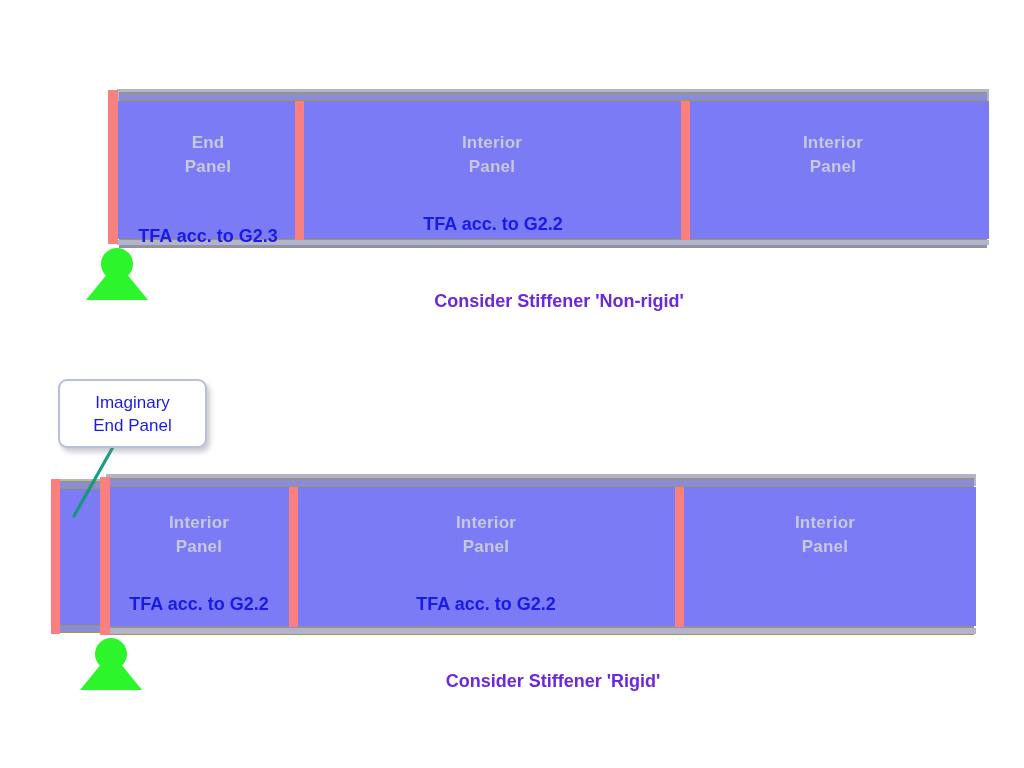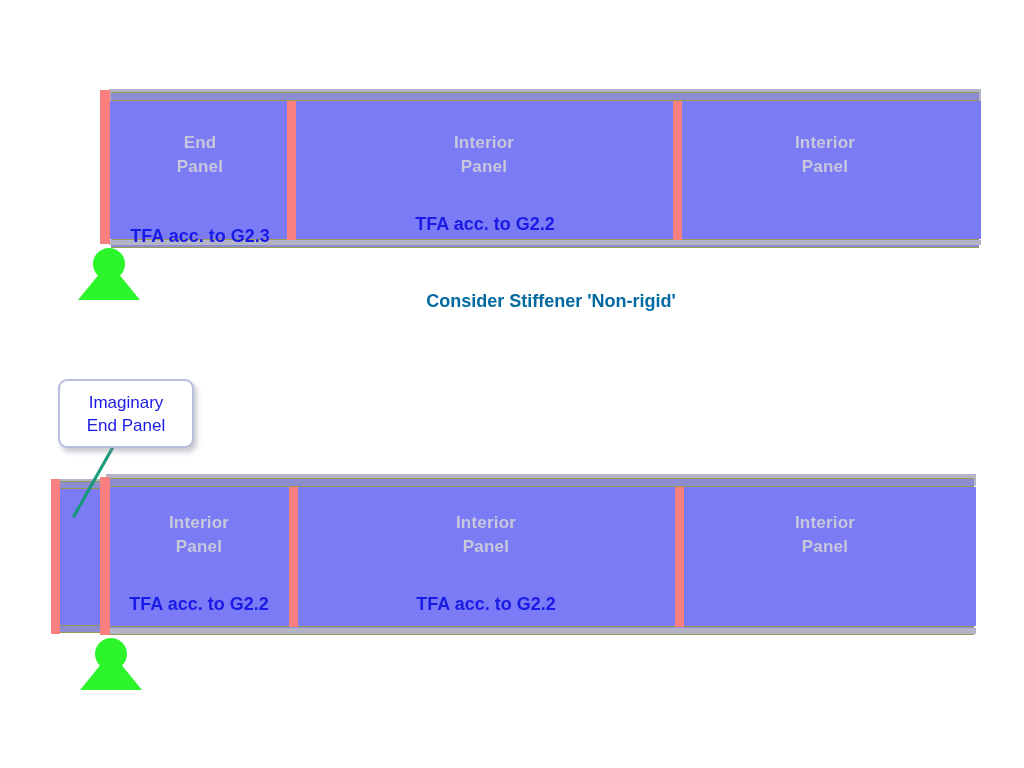--- a/index.html
+++ b/index.html
@@ -70,21 +70,21 @@
     position: absolute;
     color: #1a1ae6;
     font-weight: bold;
     font-size: 18px;
     white-space: nowrap;
     text-align: center;
   }
 
   .caption {
     position: absolute;
-    color: #0369a1;
+    color: #6d28d9;
     font-weight: bold;
     font-size: 18px;
     white-space: nowrap;
     text-align: center;
   }
 
   
   .support {
     position: absolute;
     width: 62px;
@@ -135,21 +135,21 @@
     left: 0;
     top: 0;
     pointer-events: none;
   }
 </style>
 </head>
 <body>
 
 <div class="stage">
 
-  <div class="beam" style="left:3px;top:0;width:866px;height:330px;">
+  <div class="beam" style="left:11px;top:0;width:866px;height:330px;">
 
     <div class="flange-outer" style="left:106px;top:89px;width:872px;height:12px;"></div>
     <div class="flange" style="left:108px;top:92px;width:868px;height:9px;"></div>
 
     <div class="web" style="left:106px;top:101px;width:872px;height:138px;"></div>
 
     <div class="flange" style="left:108px;top:239px;width:868px;height:9px;"></div>
     <div class="flange-outer" style="left:106px;top:240px;width:872px;height:5px;"></div>
 
     <div class="stiffener" style="left:97px;top:90px;width:10px;height:154px;"></div>
@@ -202,24 +202,25 @@
 Panel</div>
 
     <div class="tfa-label" style="left:111px;top:594px;width:176px;">TFA acc. to G2.2</div>
     <div class="tfa-label" style="left:301px;top:594px;width:370px;">TFA acc. to G2.2</div>
 
     <div class="support" style="left:80px;top:638px;">
       <div class="sup-tri"></div>
       <div class="sup-circle"></div>
     </div>
 
+    <div class="caption" style="left:328px;top:671px;width:450px;">Consider Stiffener 'Rigid'</div>
   </div>
 
   <svg class="leader" width="1024" height="768" viewBox="0 0 1024 768">
     <line x1="113" y1="447" x2="74" y2="516" stroke="#119977" stroke-width="3.2" stroke-linecap="round" opacity="0.95"></line>
   </svg>
 
-  <div class="callout" style="left:58px;top:379px;width:136px;height:69px;">
+  <div class="callout" style="left:58px;top:379px;width:149px;height:69px;">
     <div class="callout-text">Imaginary
 End Panel</div>
   </div>
 
 </div>
 
 </body></html>

